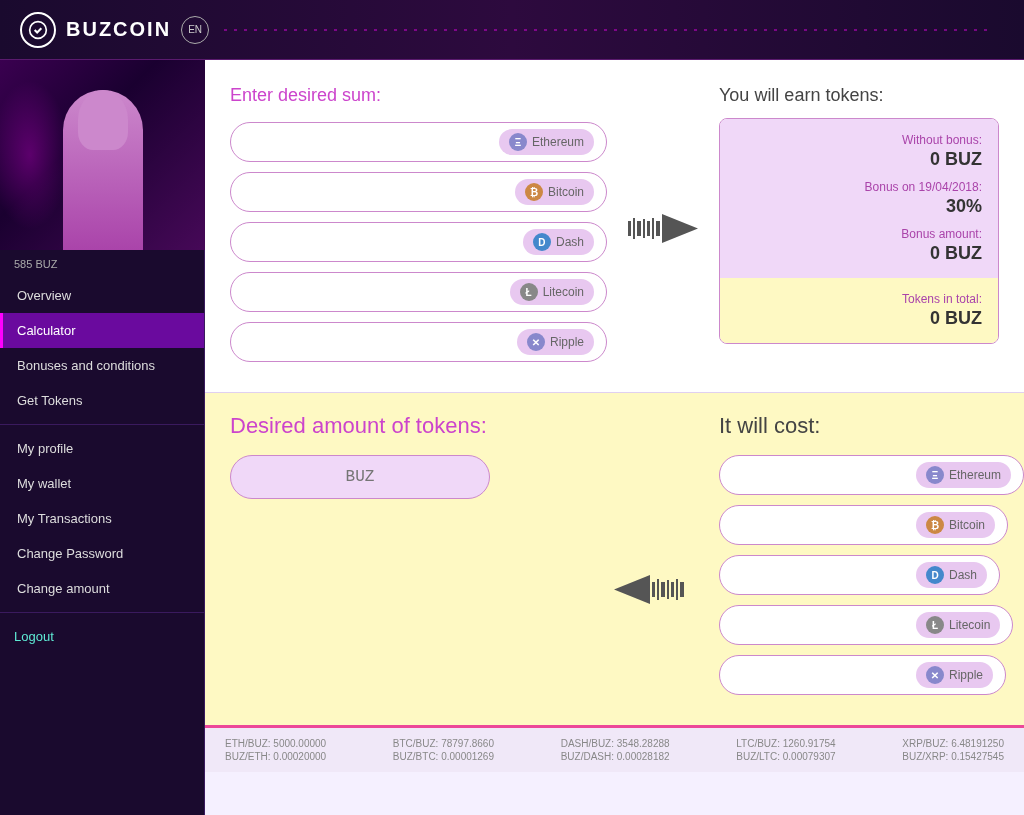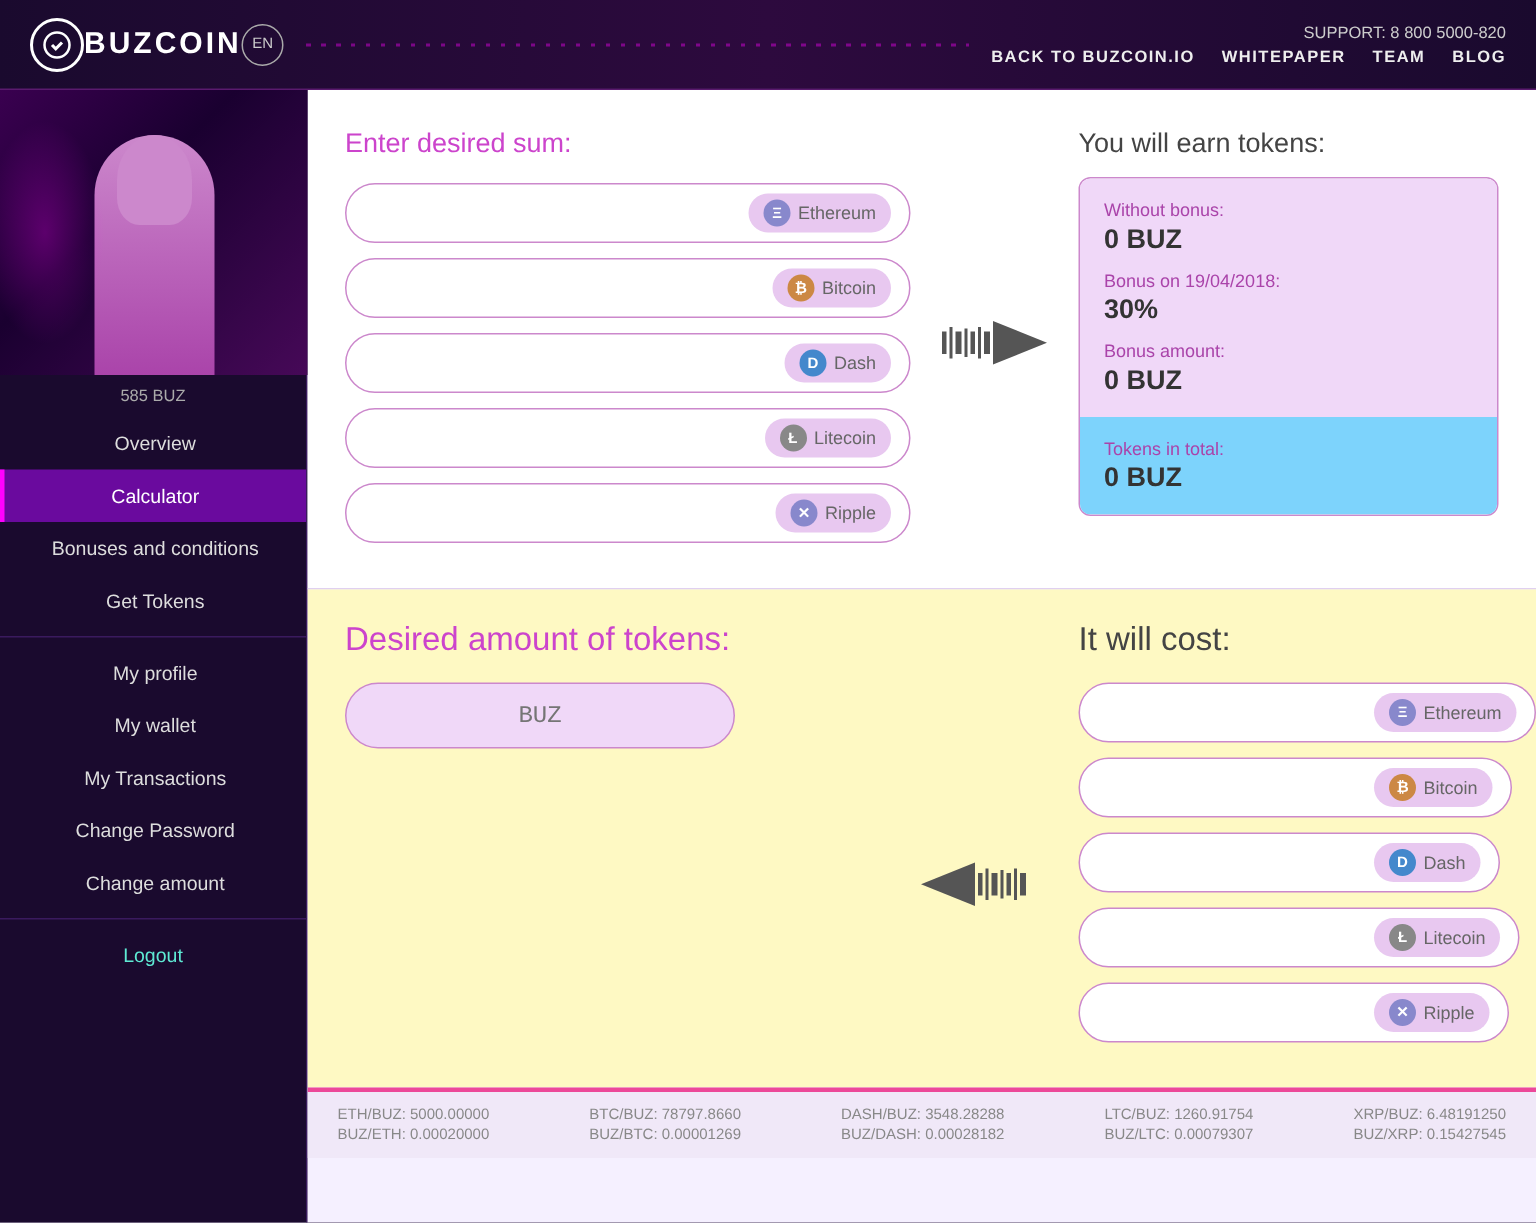--- a/index.html
+++ b/index.html
@@ -9,21 +9,21 @@
     #header {
       background: linear-gradient(90deg, #1a0a2e 0%, #2d0a3e 50%, #1a0a2e 100%);
       height: 60px;
       display: flex;
       align-items: center;
       justify-content: space-between;
       padding: 0 20px;
       border-bottom: 1px solid #5a1a6e;
       position: relative;
     }
-    #header-left { display: flex; align-items: center; }
+    #header-left { display: flex; align-items: center; gap: 10px; }
     #logo-icon {
       width: 36px; height: 36px;
       border: 2px solid #fff;
       border-radius: 50%;
       display: flex; align-items: center; justify-content: center;
       background: transparent;
     }
     #logo-icon svg { width: 20px; height: 20px; }
     #logo-text { color: #fff; font-size: 20px; font-weight: bold; letter-spacing: 2px; }
     #lang-badge {
@@ -50,21 +50,20 @@
     #layout { display: flex; height: 755px; }
 
     
     #sidebar {
       width: 205px;
       background: #1a0a2e;
       display: flex;
       flex-direction: column;
       border-right: 1px solid #3a1a5e;
       flex-shrink: 0;
-      text-align: center;
     }
     #avatar-area {
       width: 205px;
       height: 190px;
       overflow: hidden;
       position: relative;
       background: #2a0a3e;
     }
     #avatar-img {
       width: 100%; height: 100%;
@@ -209,33 +208,34 @@
     #arrow-right {
       display: flex; align-items: center; justify-content: center;
       padding: 0 15px;
     }
 
     
     #tokens-card {
       border: 1.5px solid #cc88cc;
       border-radius: 8px;
       overflow: hidden;
+      text-align: right;
     }
     #tokens-title {
       font-size: 18px;
       color: #444;
       margin-bottom: 12px;
       font-weight: normal;
     }
     #tokens-inner-top {
       background: #f0d8f8;
       padding: 14px 16px;
     }
     #tokens-inner-bottom {
-      background: #7dd3fc;
+      background: #fef9c3;
       padding: 14px 16px;
     }
     .token-row-label { font-size: 12px; color: #aa44aa; margin-bottom: 2px; }
     .token-row-value { font-size: 18px; color: #333; font-weight: bold; margin-bottom: 10px; }
     .token-row-value:last-child { margin-bottom: 0; }
 
     
     #bottom-section {
       display: flex;
       gap: 20px;
@@ -298,29 +298,20 @@
         <path d="M12 2C6.48 2 2 6.48 2 12s4.48 10 10 10 10-4.48 10-10S17.52 2 12 2z"></path>
         <path d="M8 12l3 3 5-5" stroke="white" stroke-width="2.5" fill="none"></path>
       </svg>
     </div>
     <span id="logo-text">BUZCOIN</span>
     <div id="lang-badge">
       <span>EN</span>
     </div>
   </div>
   <div id="header-dots"></div>
-  <div id="header-right">
-    <span id="support-text">SUPPORT: 8 800 5000-820</span>
-    <div id="nav-links">
-      <a>BACK TO BUZCOIN.IO</a>
-      <a>WHITEPAPER</a>
-      <a>TEAM</a>
-      <a>BLOG</a>
-    </div>
-  </div>
 </div>
 
 <div id="layout">
 
   <div id="sidebar">
     <div id="avatar-area">
       <div id="avatar-img">
         <div id="glow-effect"></div>
       </div>
     </div>

